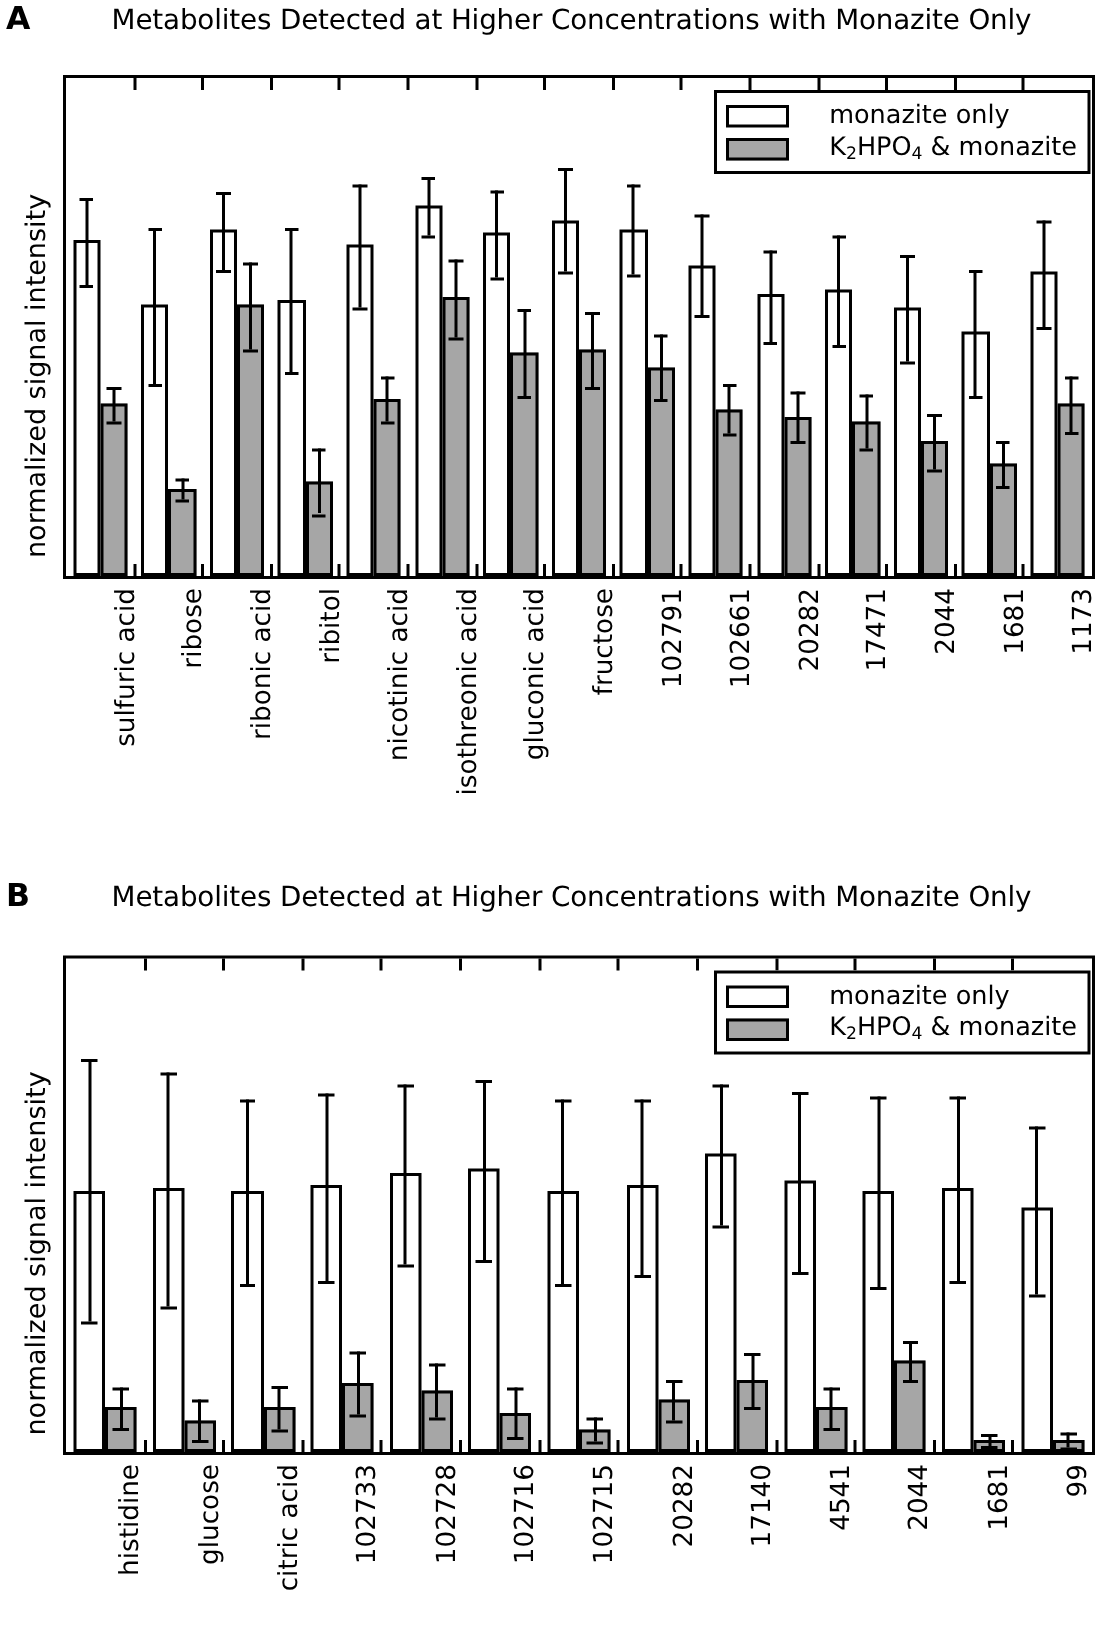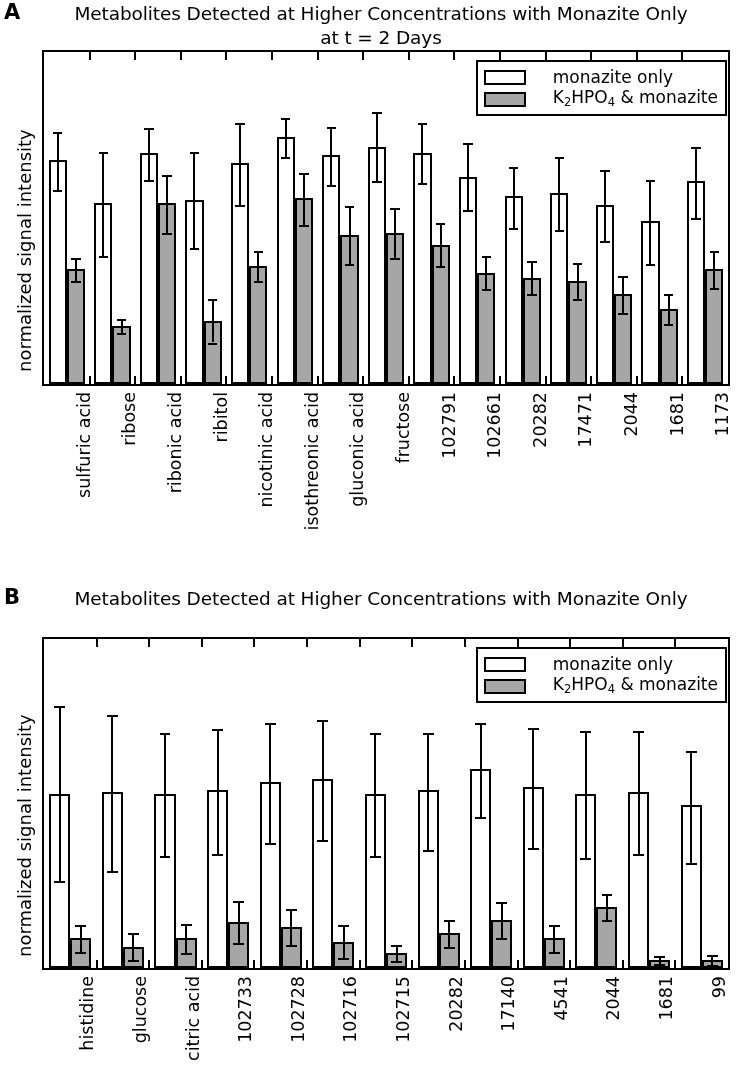--- a/index.html
+++ b/index.html
@@ -121,21 +121,20 @@
 </style>
 </head>
 <body>
 
 <div class="page">
 
   <div class="panel" id="panel-a">
     <div class="panel-letter">A</div>
     <div class="panel-title">
       <span>Metabolites Detected at Higher Concentrations with Monazite Only</span>
-      <span class="l2">at t = 2 Days</span>
     </div>
     <div class="ylabel" id="ylabel-a" style="left: 14px; top: 372px;">normalized  signal intensity</div>
     <div class="plot" id="plot-a" style="left: 42px; top: 50px; width: 688px; height: 336px;">
       <div class="plot-inner" id="plot-a-inner">
           <div class="bar open" style="left: 4.56px; width: 18.24px; height: 224.1px;"></div>
           <div class="errbar" style="left: 12.68px; top: 79.68px; height: 58.1px;"></div>
           <div class="errcap" style="left: 8.9376px; top: 79.68px; width: 9.4848px;"></div>
           <div class="errcap" style="left: 8.9376px; top: 137.78px; width: 9.4848px;"></div>
           <div class="bar filled" style="left: 22.8px; width: 18.24px; height: 114.54px;"></div>
           <div class="errbar" style="left: 30.92px; top: 205.84px; height: 23.24px;"></div>

